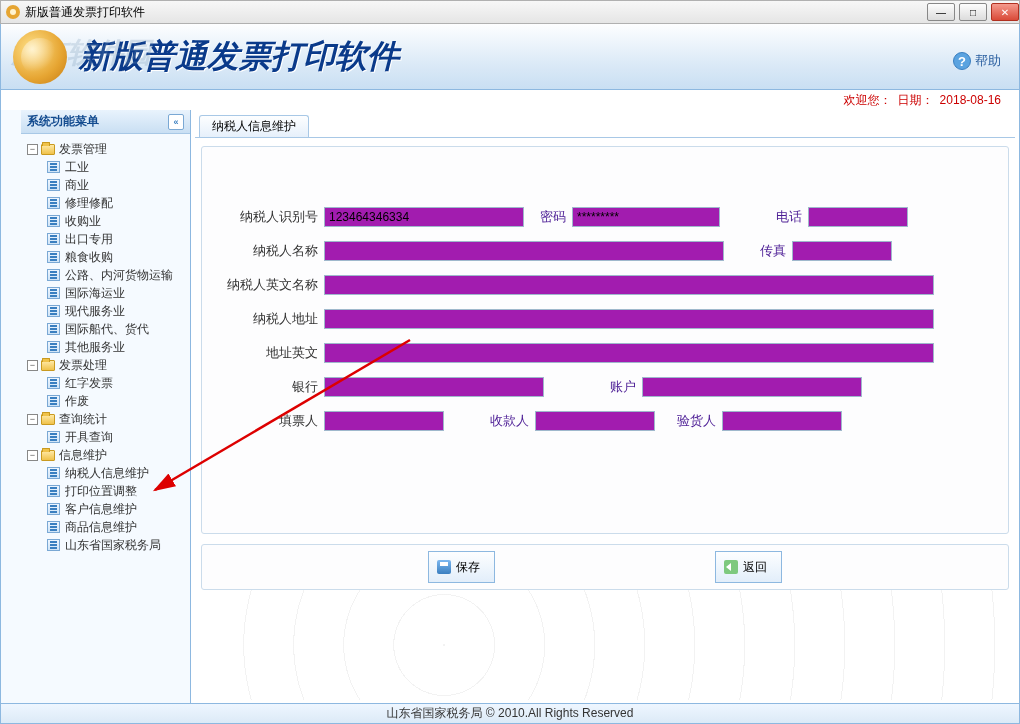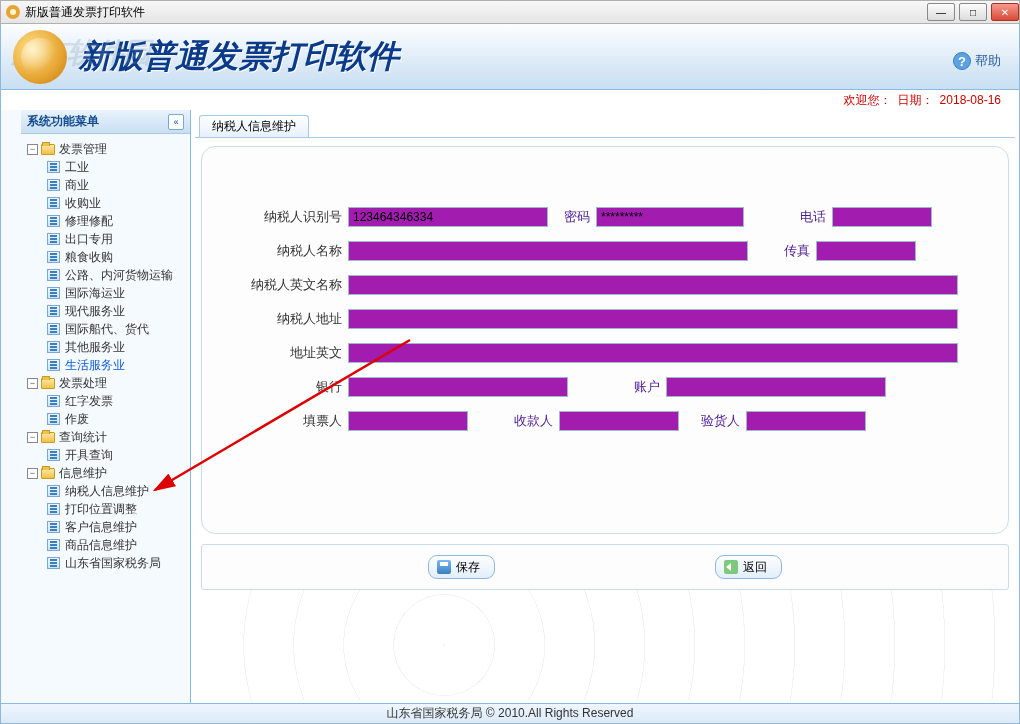--- a/index.html
+++ b/index.html
@@ -40,29 +40,29 @@
 .folder { width: 14px; height: 11px; background: linear-gradient(#ffe9a6,#f0c24a); border: 1px solid #c99a20; border-radius: 1px; margin-right: 4px; position: relative; }
 .folder::before{content:"";position:absolute;top:-3px;left:0;width:6px;height:3px;background:#f0c24a;border:1px solid #c99a20;border-bottom:none;border-radius:1px 1px 0 0;}
 .fileicon { width: 13px; height: 12px; background: linear-gradient(#eef6ff,#cfe4f7); border: 1px solid #7aa8d4; margin-right: 5px; display:flex;align-items:center;justify-content:center;}
 .fileicon::after{content:"";width:7px;height:2px;background:#3a7fc0;box-shadow:0 -3px 0 #3a7fc0, 0 3px 0 #3a7fc0;}
 .treerow.sel { color: #0b5dd7; }
 
 
 .content { flex: 1; background: #fff; display: flex; flex-direction: column; padding: 4px; }
 .tabstrip { height: 24px; display: flex; align-items: flex-end; border-bottom: 1px solid #a8c8e6; }
 .tab { height: 22px; padding: 0 12px; font-size: 12px; background: linear-gradient(#fdfeff,#e6f0fb); border: 1px solid #a8c8e6; border-bottom: none; border-radius: 3px 3px 0 0; display: flex; align-items: center; margin-left: 4px; }
-.formpanel { margin: 8px 6px 4px 6px; border: 1px solid #cbdceb; border-radius: 14px; background: #fdfdfe; padding: 60px 20px 40px 36px; flex: 0 0 auto; height: 388px; }
+.formpanel { margin: 8px 6px 4px 6px; border: 1px solid #cbdceb; border-radius: 3px; background: #fdfdfe; padding: 60px 20px 40px 12px; flex: 0 0 auto; height: 388px; }
 .btnpanel { margin: 6px 6px 0 6px; border: 1px solid #cbdceb; border-radius: 3px; background: #fdfdfe; height: 46px; display: flex; align-items: center; justify-content: center; gap: 220px; }
 .formgrid { display: grid; grid-template-columns: 110px auto; row-gap: 14px; align-items: center; font-size: 13px; }
 .flbl { text-align: right; padding-right: 6px; color: #333; white-space: nowrap; }
 .fctrls { display: flex; align-items: center; gap: 6px; }
 .tinput { height: 20px; border: 1px solid #9fb8cc; background: #a21caf; font-size: 12px; padding: 0 4px; }
 .w180{width:200px;} .w120{width:120px;} .w100{width:100px;} .w520{width:610px;} .w400{width:400px;} .w140{width:148px;} .w200{width:220px;}
 .sublbl { font-size: 13px; color: #4c1d95; margin-left: 10px; }
-.appbtn { height: 24px; padding: 0 14px 0 8px; background: linear-gradient(#fdfeff,#e2eefa); border: 1px solid #8db8e0; border-radius: 9px; display: flex; align-items: center; font-size: 12px; gap: 5px; cursor: pointer; }
+.appbtn { height: 32px; padding: 0 14px 0 8px; background: linear-gradient(#fdfeff,#e2eefa); border: 1px solid #8db8e0; border-radius: 0; display: flex; align-items: center; font-size: 12px; gap: 5px; cursor: pointer; }
 .bicon { width: 14px; height: 14px; display: inline-block; }
 .bicon.save{background:linear-gradient(#7db8f0,#3a7fc0);border-radius:2px;position:relative;}
 .bicon.save::after{content:"";position:absolute;left:3px;top:2px;width:8px;height:4px;background:#fff;}
 .bicon.back{background:#7ec97e;border-radius:2px;position:relative;}
 .bicon.back::before{content:"";position:absolute;left:2px;top:3px;border-top:4px solid transparent;border-bottom:4px solid transparent;border-right:5px solid #fff;}
 
 
 .footer { height: 20px; border: 1px solid #8db8e0; border-top: none; background: linear-gradient(#eef6ff,#dceaf7); display: flex; align-items: center; justify-content: center; font-size: 12px; color: #333; }
 
 
@@ -118,28 +118,28 @@
         <div class="treerow child">
           <span class="fileicon"></span>
           <span>工业</span>
         </div>
         <div class="treerow child">
           <span class="fileicon"></span>
           <span>商业</span>
         </div>
         <div class="treerow child">
           <span class="fileicon"></span>
+          <span>修理修配</span>
+        </div>
+        <div class="treerow child">
+          <span class="fileicon"></span>
           <span>收购业</span>
         </div>
         <div class="treerow child">
           <span class="fileicon"></span>
-          <span>修理修配</span>
-        </div>
-        <div class="treerow child">
-          <span class="fileicon"></span>
           <span>出口专用</span>
         </div>
         <div class="treerow child">
           <span class="fileicon"></span>
           <span>粮食收购</span>
         </div>
         <div class="treerow child">
           <span class="fileicon"></span>
           <span>公路、内河货物运输</span>
         </div>
@@ -151,24 +151,20 @@
           <span class="fileicon"></span>
           <span>现代服务业</span>
         </div>
         <div class="treerow child">
           <span class="fileicon"></span>
           <span>国际船代、货代</span>
         </div>
         <div class="treerow child">
           <span class="fileicon"></span>
           <span>其他服务业</span>
-        </div>
-        <div class="treerow child sel">
-          <span class="fileicon"></span>
-          <span>生活服务业</span>
         </div>
         <div class="treerow group">
           <span class="toggle">−</span>
           <span class="folder"></span>
           <span>发票处理</span>
         </div>
         <div class="treerow child">
           <span class="fileicon"></span>
           <span>红字发票</span>
         </div>

